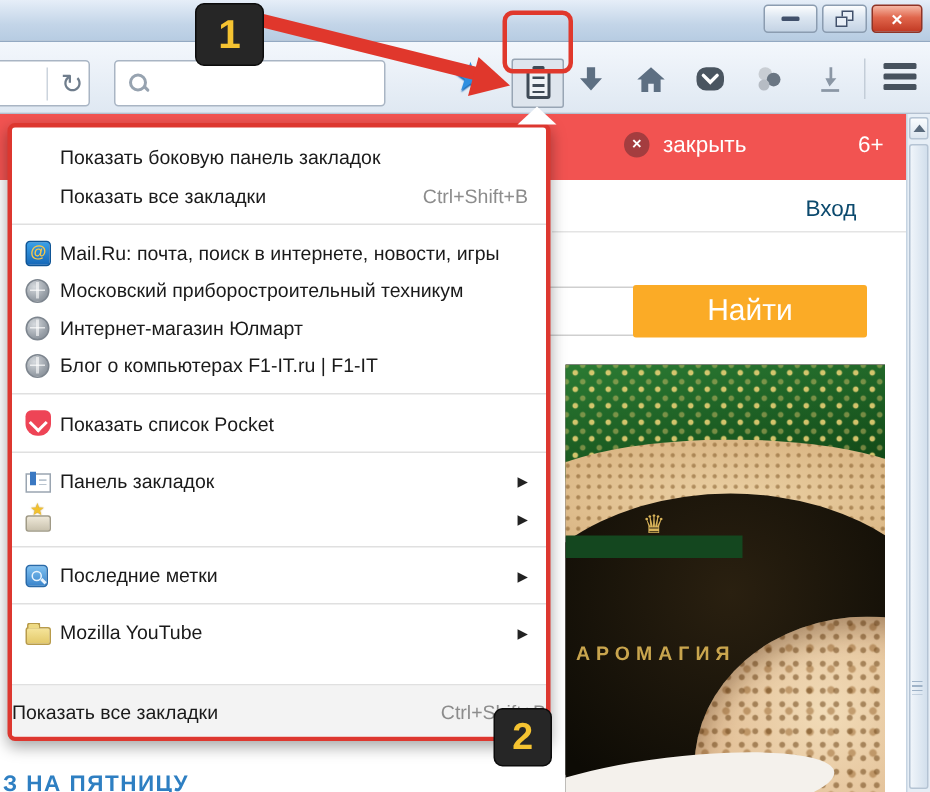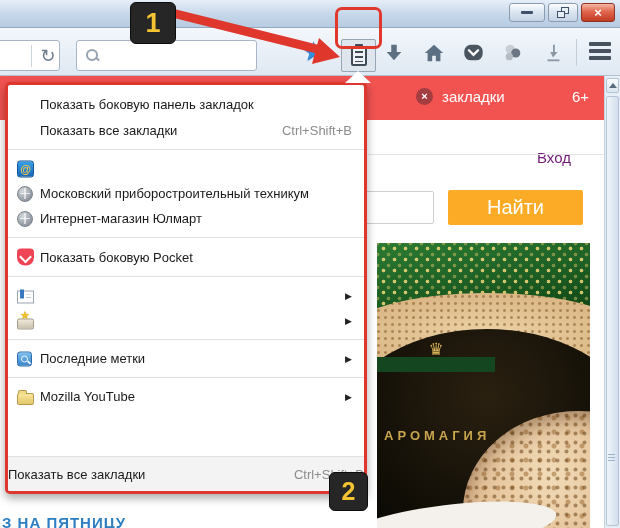--- a/index.html
+++ b/index.html
@@ -52,25 +52,25 @@
   .burger{position:absolute;left:589px;top:14px;width:22px;display:flex;flex-direction:column;gap:3px;}
   .burger span{height:4px;background:#47525e;border-radius:1px;}
   
   .page{position:absolute;left:0;top:76px;width:620px;height:452px;background:#fff;z-index:1;}
   .banner{position:absolute;left:0;top:0;width:604px;height:44px;background:#f25351;}
   .banner-x{position:absolute;left:416px;top:12px;width:17px;height:17px;border-radius:50%;
     background:#a43d3f;color:#fff;font-size:11px;font-weight:bold;text-align:center;line-height:17px;}
   .banner-close{position:absolute;left:442px;top:12px;color:#fff;font-size:15px;}
   .banner-age{position:absolute;left:572px;top:12px;color:#fff;font-size:15px;}
   .nav-register{position:absolute;left:443px;top:55px;color:#2e7fc2;font-size:15px;}
-  .nav-login{position:absolute;left:537px;top:73px;color:#701a75;font-size:15px;}
+  .nav-login{position:absolute;left:537px;top:55px;color:#0c4a6e;font-size:15px;}
   .page-sep{position:absolute;left:368px;top:78px;width:236px;height:1px;background:#e4e4e4;}
   .page-input{position:absolute;left:356px;top:115px;width:78px;height:33px;background:#fff;
     border:1px solid #cfcfcf;border-radius:2px;}
-  .find-btn{position:absolute;left:448px;top:114px;width:135px;height:35px;background:#fbab26;
+  .find-btn{position:absolute;left:422px;top:114px;width:156px;height:35px;background:#fbab26;
     border:none;border-radius:2px;color:#fff;font-size:20px;font-family:"Liberation Sans",sans-serif;}
   
   .ad{position:absolute;left:377px;top:167px;width:213px;height:285px;overflow:hidden;background:#120f0a;}
   .ad-green{position:absolute;left:-10px;top:0;width:240px;height:102px;
     background-image:
       radial-gradient(rgba(242,214,120,.85) 1.5px, transparent 2.2px),
       radial-gradient(rgba(230,200,110,.45) 1.5px, transparent 2.2px),
       linear-gradient(170deg,#2c7c34,#124a18 70%,#0b3a10);
     background-size:11px 11px,11px 11px,100% 100%;background-position:0 0,5px 6px,0 0;
     border-radius:0 0 45% 55% / 0 0 28% 38%;}
@@ -209,21 +209,21 @@
       <span></span>
       <span></span>
       <span></span>
     </div>
 </div>
 <div class="bmk-highlight"></div>
 
 <div class="page">
   <div class="banner">
     <span class="banner-x">×</span>
-    <span class="banner-close">закладки</span>
+    <span class="banner-close">закрыть</span>
     <span class="banner-age">6+</span>
   </div>
   <span class="nav-login">Вход</span>
   <div class="page-sep"></div>
   <input class="page-input" style="">
   <button class="find-btn">Найти</button>
 
   <div class="ad">
     <div class="ad-green"></div>
     <div class="ad-crema"></div>
@@ -250,39 +250,45 @@
     <span>Показать боковую панель закладок</span>
   </div>
   <div class="mi tall">
     <span>Показать все закладки</span>
     <span class="accel">Ctrl+Shift+B</span>
   </div>
   <div class="msep"></div>
 
   <div class="mi">
     <span class="mic ic-mailru">@</span>
+    <span>Mail.Ru: почта, поиск в интернете, новости, игры</span>
   </div>
   <div class="mi">
     <span class="mic ic-globe"></span>
     <span>Московский приборостроительный техникум</span>
   </div>
   <div class="mi">
     <span class="mic ic-globe"></span>
     <span>Интернет-магазин Юлмарт</span>
   </div>
+  <div class="mi">
+    <span class="mic ic-globe"></span>
+    <span>Блог о компьютерах F1-IT.ru | F1-IT</span>
+  </div>
   <div class="msep"></div>
 
   <div class="mi tall">
     <span class="mic ic-pocket"></span>
-    <span>Показать боковую Pocket</span>
+    <span>Показать список Pocket</span>
   </div>
   <div class="msep"></div>
 
   <div class="mi">
     <span class="mic ic-toolbarstrip"></span>
+    <span>Панель закладок</span>
     <span class="subarrow">▶</span>
   </div>
   <div class="mi">
     <span class="mic ic-folderstar"></span>
     <span class="subarrow">▶</span>
   </div>
   <div class="msep"></div>
 
   <div class="mi">
     <span class="mic ic-tag"></span>

